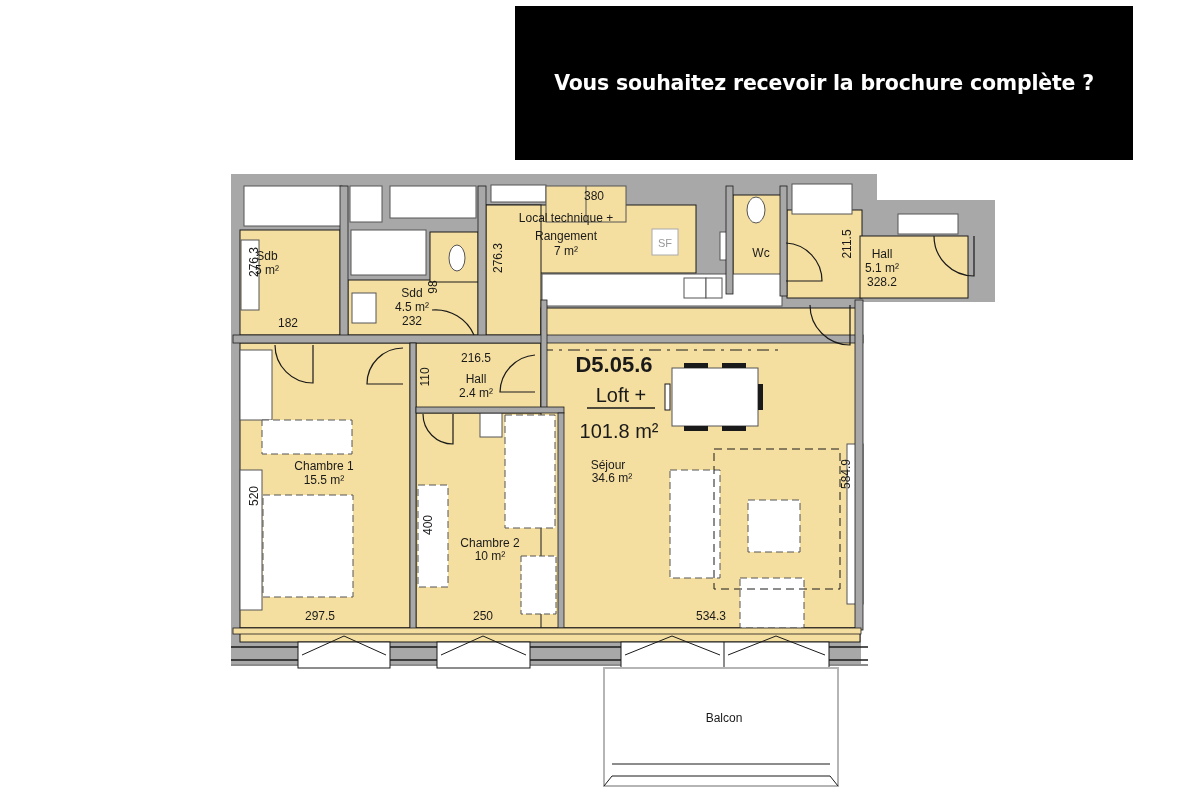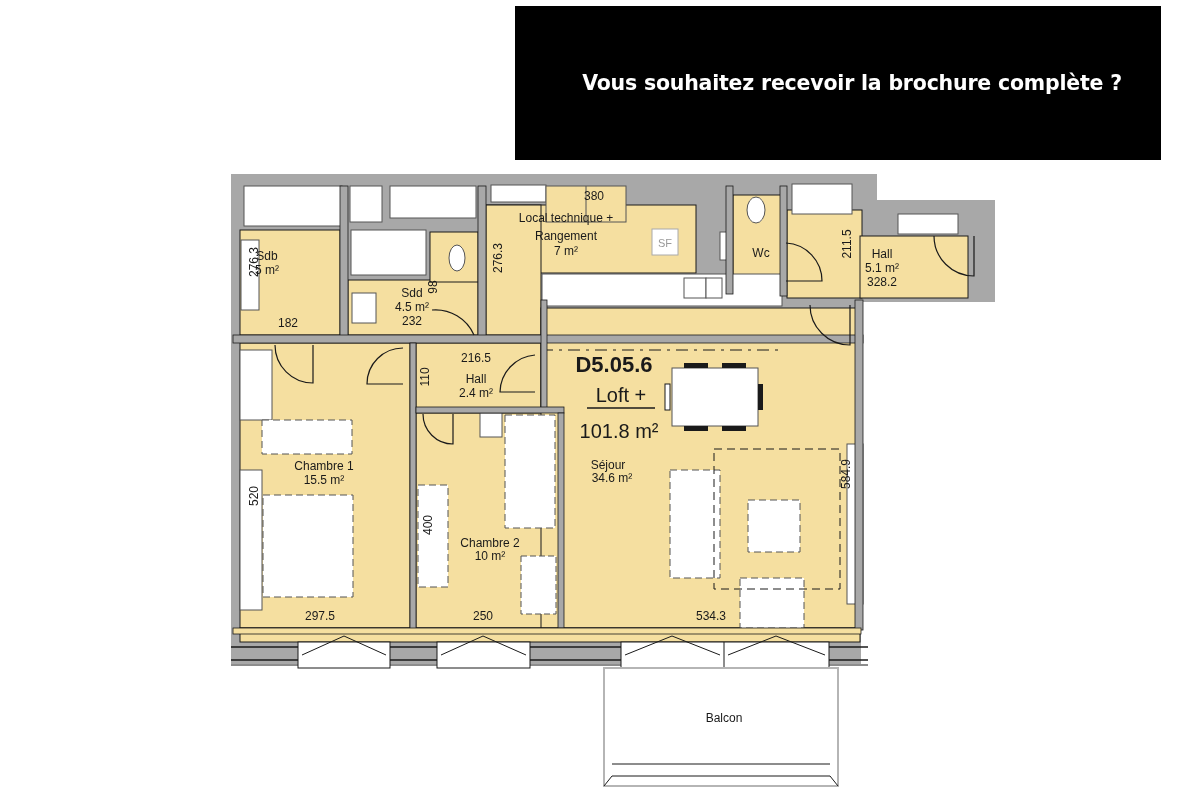--- a/index.html
+++ b/index.html
@@ -3,21 +3,20 @@
 <meta charset="utf-8">
 <style>
   html, body { margin:0; padding:0; background:#ffffff; }
   body { width:1200px; height:800px; position:relative; overflow:hidden; font-family:"Liberation Sans", sans-serif; }
   .banner {
     position:absolute; left:515px; top:6px; width:618px; height:154px;
     background:#000000; color:#ffffff; display:flex; flex-direction:column;
     justify-content:center; align-items:center; text-align:center;
     font-family:"DejaVu Sans", sans-serif; font-weight:bold; font-size:20.5px; line-height:33px;
     letter-spacing:-0.2px;
-    padding-left:28px;
   }
   .plan { position:absolute; left:0; top:0; width:1200px; height:800px; }
   svg text { font-family:"Liberation Sans", sans-serif; fill:#1a1a1a; }
   .lbl { font-size:12px; }
   .dim { font-size:12px; }
 </style>
 </head>
 <body>
 
 <div class="banner">

